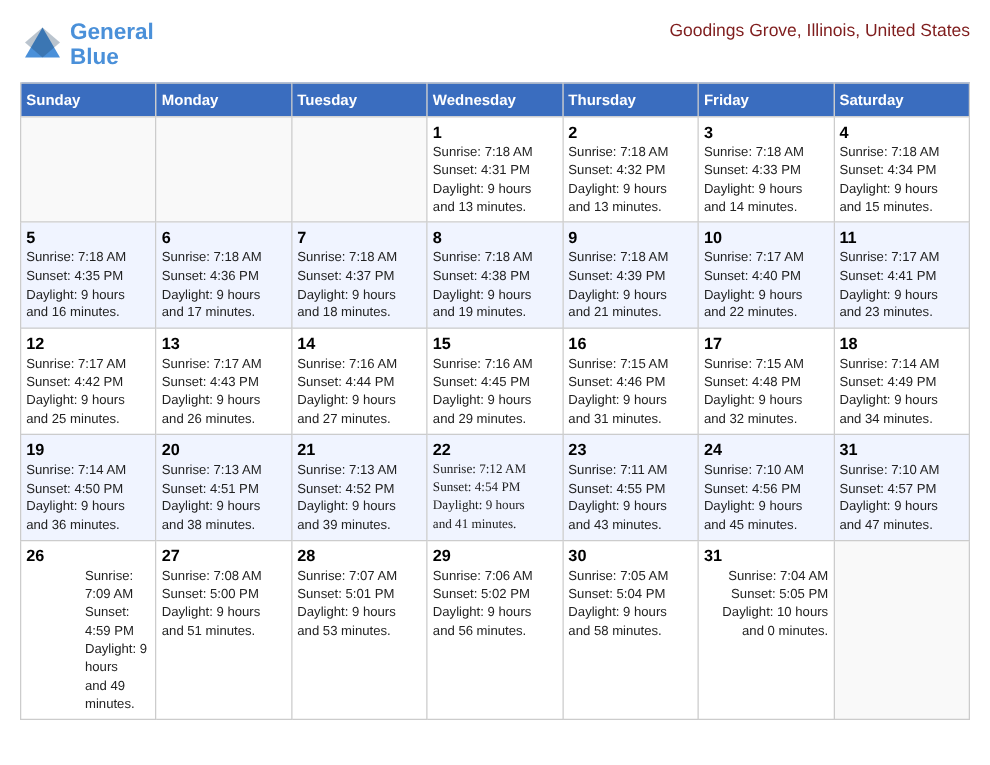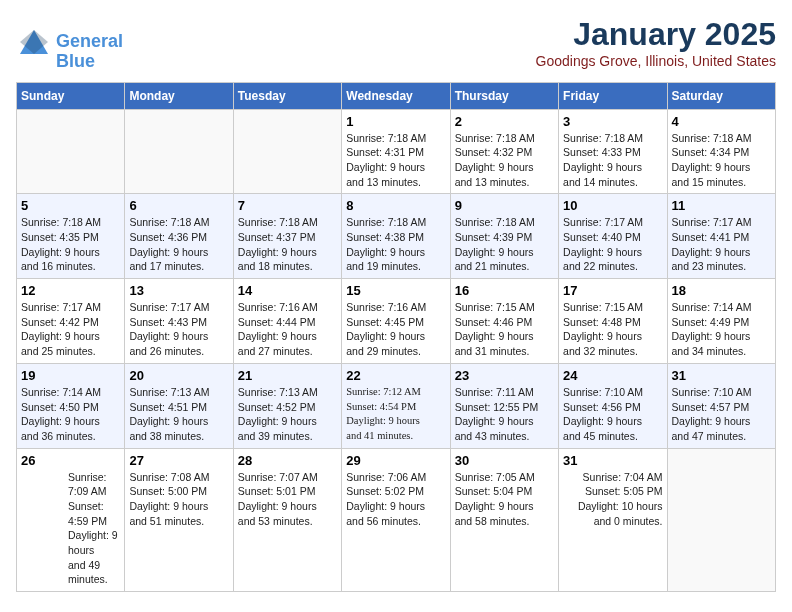--- a/index.html
+++ b/index.html
@@ -18,21 +18,20 @@
     }
     .logo {
       display: flex;
       align-items: center;
     }
     .logo-text {
       font-size: 18px;
       font-weight: bold;
       color: #1a3a5c;
       line-height: 1.1;
-      margin-top: 16px;
     }
     .logo-text span {
       color: #4a90d9;
     }
     .logo-icon {
       width: 36px;
       height: 36px;
       margin-right: 4px;
     }
     .title-area {
@@ -99,21 +98,20 @@
       <rect x="0" y="0" width="36" height="36" fill="white"></rect>
       <polygon points="18,4 32,28 4,28" fill="#4a90d9"></polygon>
       <polygon points="18,4 32,16 18,28 4,16" fill="#1a3a5c" opacity="0.3"></polygon>
     </svg>
     <div class="logo-text">
       <div><span>General</span></div>
       <div><span style="color:#4a90d9">Blue</span></div>
     </div>
   </div>
   <div class="title-area">
-    <div class="month-title">January 2025</div>
     <div class="location-title">Goodings Grove, Illinois, United States</div>
   </div>
 </div>
 
 <table>
   <thead>
     <tr>
     <th>Sunday</th>
         <th>Monday</th>
         <th>Tuesday</th>
@@ -284,21 +282,21 @@
         <td>
           <span class="day-number">22</span>
           <div class="day-info" style="white-space: pre-line; font-family: Liberation Serif, serif;">Sunrise: 7:12 AM
 Sunset: 4:54 PM
 Daylight: 9 hours
 and 41 minutes.</div>
         </td>
         <td>
           <span class="day-number">23</span>
           <div class="day-info" style="white-space: pre-line;">Sunrise: 7:11 AM
-Sunset: 12:55 PM
+Sunset: 4:55 PM
 Daylight: 9 hours
 and 43 minutes.</div>
         </td>
         <td>
           <span class="day-number">24</span>
           <div class="day-info" style="white-space: pre-line;">Sunrise: 7:10 AM
 Sunset: 4:56 PM
 Daylight: 9 hours
 and 45 minutes.</div>
         </td>

